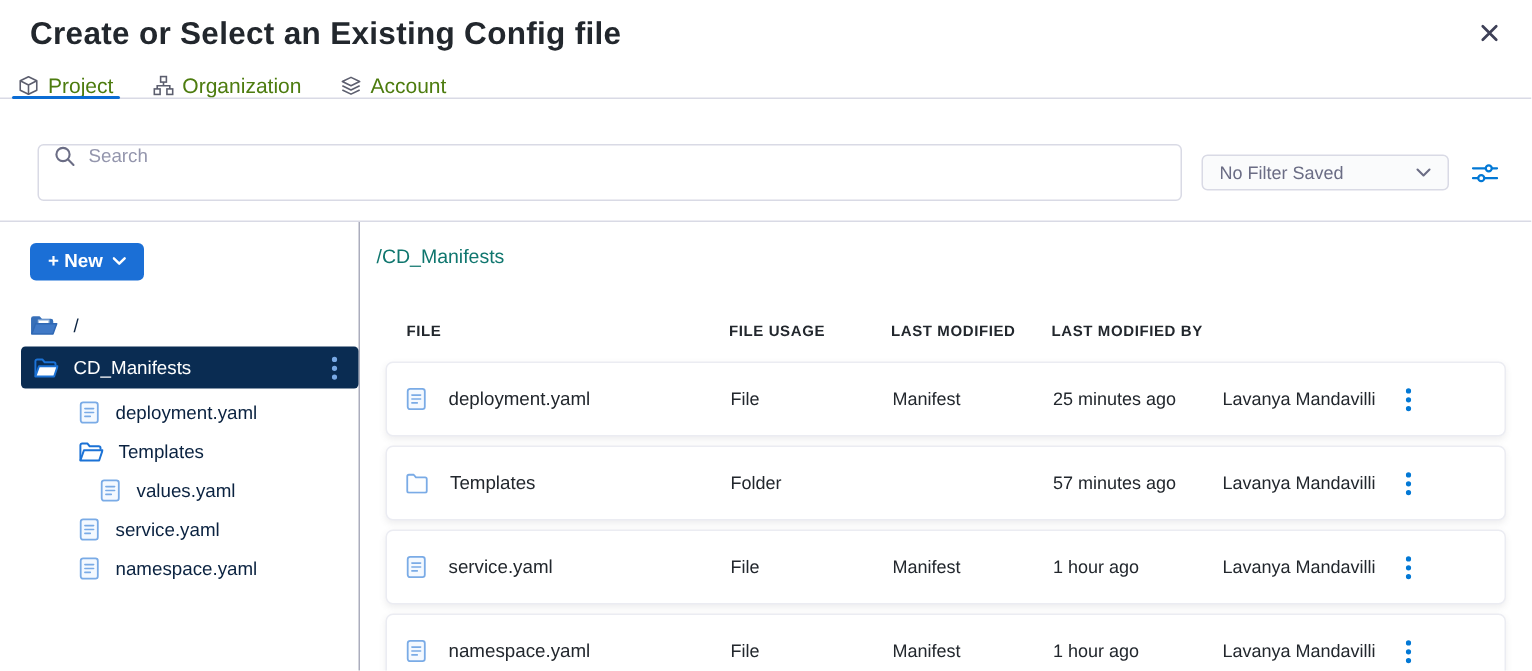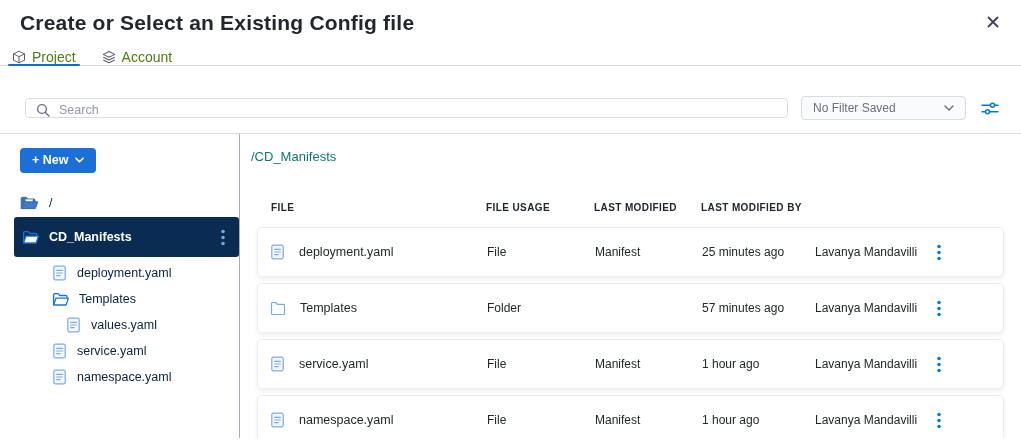--- a/index.html
+++ b/index.html
@@ -18,21 +18,21 @@
     border-bottom:1px solid #d9dae5; }
   .tab { display:flex; align-items:center; gap:6px; padding:5px 4px 0 4px;
     font-size:14px; color:#4d7c0f; position:relative; cursor:pointer; }
   .tab .tab-icon { line-height:0; display:inline-flex; }
   .tab.active::after { content:""; position:absolute; left:0; right:0; bottom:-1px;
     height:2px; background:#0b6cd4; border-radius:1px; }
 
   
   .toolbar { display:flex; align-items:center; gap:13px;
     padding:30px 20px 13px 25px; border-bottom:1px solid #d9dae5; }
-  .search-box { flex:1; display:flex; align-items:flex-end; gap:9px; height:20px;
+  .search-box { flex:1; display:flex; align-items:flex-start; gap:9px; height:38px;
     border:1px solid #d9dae5; border-radius:4px; padding:0 10px; background:#fff; }
   .search-box input { flex:1; border:none; outline:none; font-size:12.5px;
     color:#22272d; font-family:"Liberation Sans",sans-serif; background:transparent; }
   .search-box input::placeholder { color:#9496ad; }
   .filter-select { width:165px; height:24px; flex:none; display:flex; align-items:center;
     justify-content:space-between; padding:0 11px; background:#fafbfc;
     border:1px solid #d9dae5; border-radius:4px; font-size:12px; color:#6b6d85;
     cursor:pointer; }
   .filter-icon-btn { line-height:0; cursor:pointer; padding:2px; }
 
@@ -46,21 +46,21 @@
 
   
   .tree { margin-top:17px; display:flex; flex-direction:column; }
   .tree-item { display:flex; align-items:center; gap:10px; height:26px;
     font-size:12.5px; color:#0a2240; cursor:pointer; padding-right:10px; }
   .tree-item .tree-icon { line-height:0; display:inline-flex; flex:none; }
   .tree-item.level-0 { padding-left:20px; }
   .tree-item.level-1 { padding-left:52px; }
   .tree-item.level-2 { padding-left:66px; }
   .tree-item.selected { background:#0a2c52; color:#fff; margin:1px 0 3px 14px;
-    padding-left:8px; height:40px; border-radius:3px; font-weight:700; }
+    padding-left:8px; height:28px; border-radius:3px; font-weight:400; }
   .tree-kebab { margin-left:auto; color:#79a9e4; line-height:0; padding:2px 4px;
     cursor:pointer; }
 
   
   .main { flex:1; padding:15px 0 0 11px; overflow:hidden; }
   .breadcrumb { color:#0f766e; font-weight:400; font-size:13px; cursor:pointer; }
   .table-header { display:grid; grid-template-columns:215px 108px 107px 113px 116px 1fr;
     width:747px; margin:38px 0 0 6px; padding-left:14px; font-size:10px;
     font-weight:700; color:#22272d; letter-spacing:.4px; }
   .rows { width:747px; margin:14px 0 0 6px; display:flex; flex-direction:column; gap:6px; }
@@ -92,20 +92,31 @@
           <svg width="14" height="14" viewBox="0 0 16 16">
             <path d="M8 1.3L14.3 4.4v7.2L8 14.7 1.7 11.6V4.4z" fill="none" stroke="#5c5e6e" stroke-width="1.2" stroke-linejoin="round"></path>
             <path d="M1.7 4.4L8 7.6l6.3-3.2M8 7.6v7.1" fill="none" stroke="#5c5e6e" stroke-width="1.2" stroke-linejoin="round"></path>
           </svg>
         </span>
         <span>Project</span>
       </div>
       <div class="tab">
         <span class="tab-icon">
           <svg width="14" height="14" viewBox="0 0 16 16">
+            <rect x="5.8" y="1.2" width="4.4" height="4.2" fill="none" stroke="#5c5e6e" stroke-width="1.2"></rect>
+            <rect x="1" y="10.6" width="4.4" height="4.2" fill="none" stroke="#5c5e6e" stroke-width="1.2"></rect>
+            <rect x="10.6" y="10.6" width="4.4" height="4.2" fill="none" stroke="#5c5e6e" stroke-width="1.2"></rect>
+            <path d="M8 5.4v2.8M3.2 10.6V8.2h9.6v2.4" fill="none" stroke="#5c5e6e" stroke-width="1.2"></path>
+          </svg>
+        </span>
+        <span>Organization</span>
+      </div>
+      <div class="tab">
+        <span class="tab-icon">
+          <svg width="14" height="14" viewBox="0 0 16 16">
             <path d="M8 1.8L14.6 5 8 8.2 1.4 5z" fill="none" stroke="#5c5e6e" stroke-width="1.2" stroke-linejoin="round"></path>
             <path d="M1.4 8.2L8 11.4l6.6-3.2M1.4 11.4L8 14.6l6.6-3.2" fill="none" stroke="#5c5e6e" stroke-width="1.2" stroke-linejoin="round"></path>
           </svg>
         </span>
         <span>Account</span>
       </div>
     </div>
 
   <div class="toolbar">
     <div class="search-box">

